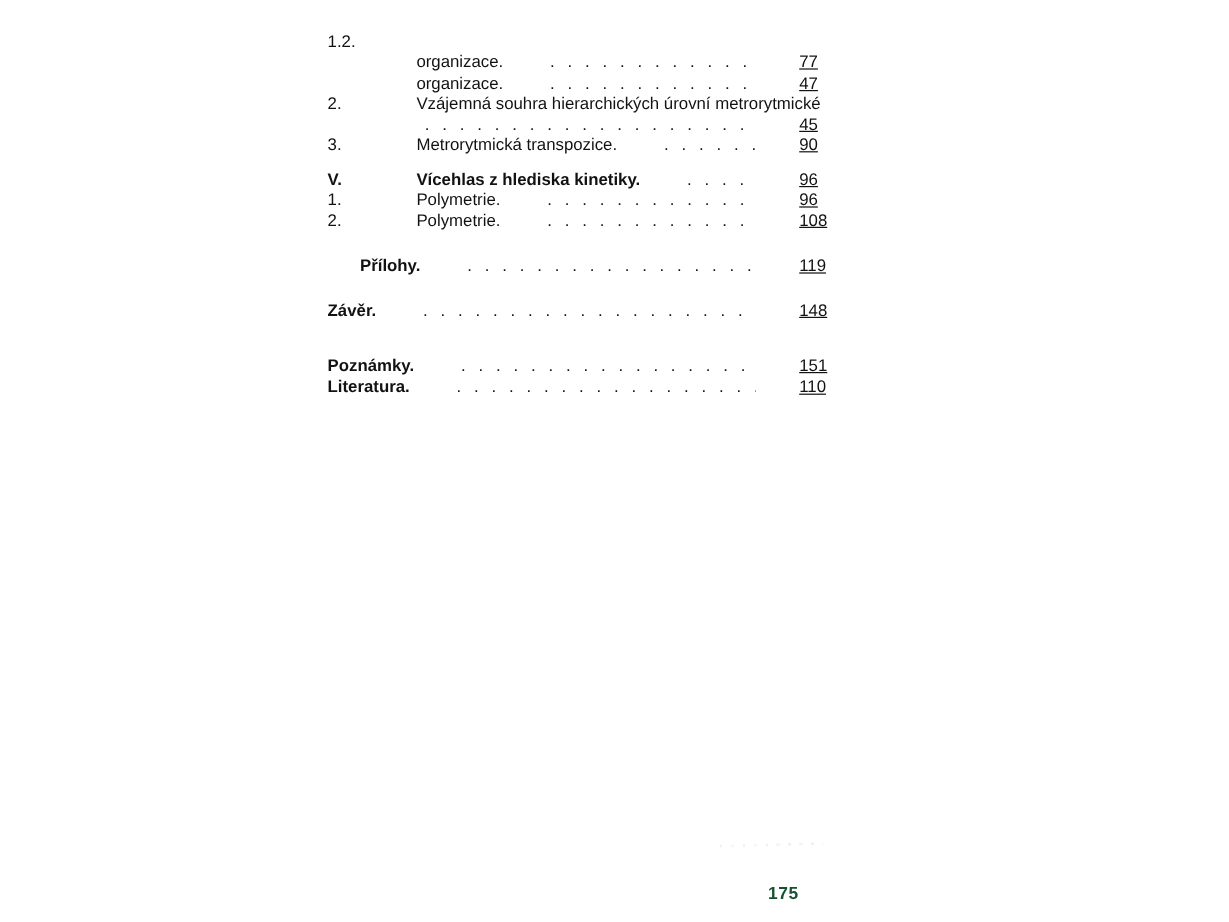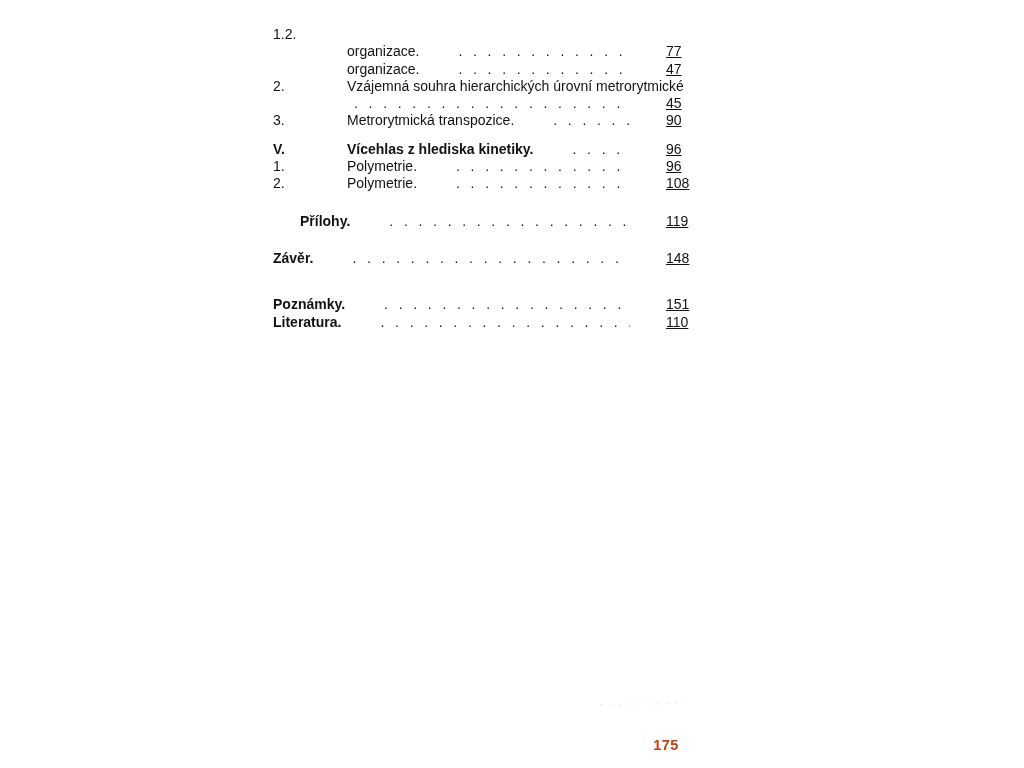--- a/index.html
+++ b/index.html
@@ -54,25 +54,25 @@
     flex: 0 0 34px;
     text-align: left;
     font-weight: 400;
     text-decoration: underline;
   }
   .folio {
     position: absolute;
     left: 640px;
     top: 737px;
     width: 52px;
-    text-align: center;
+    text-align: left;
     font-size: 14.5px;
     font-weight: bold;
     letter-spacing: 0.5px;
-    color: #c2410c;
+    color: #14532d;
   }
   
   .smudge {
     position: absolute;
     left: 600px;
     top: 699px;
     width: 86px;
     height: 8px;
     opacity: 0.45;
     transform: rotate(-1.5deg);

